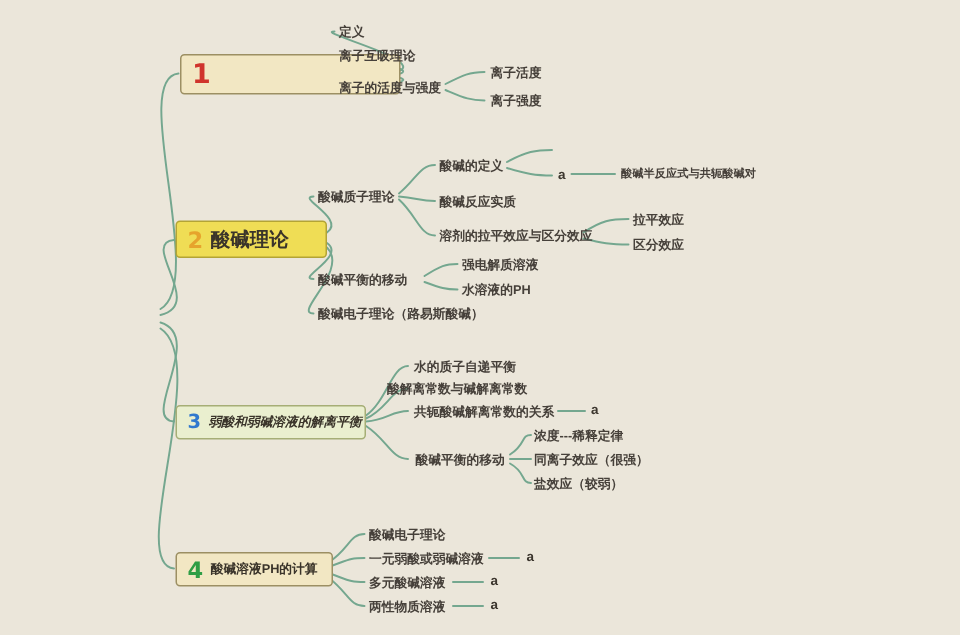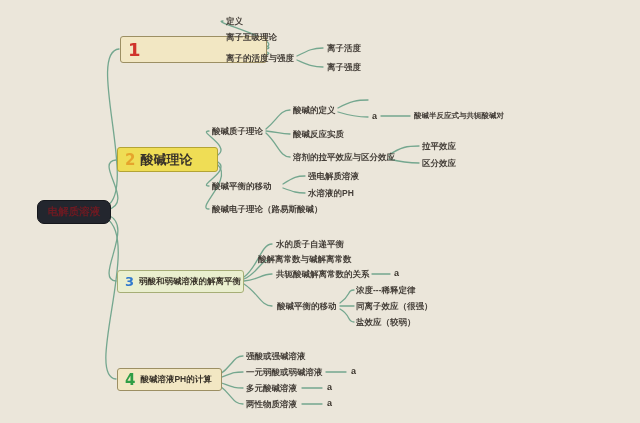--- a/index.html
+++ b/index.html
@@ -36,21 +36,21 @@
 
   #branch1-box{left:120px;top:36px;width:147px;height:27px;}
   #branch1-box .blabel{font-size:13px;}
   #branch1-box .num{font-size:18px;color:#d0342c;}
 
   #branch2-box{left:117px;top:147px;width:101px;height:25px;background:#efdd55;border-color:#b3a435;}
   #branch2-box .blabel{font-size:13px;}
   #branch2-box .num{font-size:15px;color:#e6a42c;}
 
   #branch3-box{left:117px;top:270px;width:127px;height:23px;background:#eaefcf;border-color:#a6ae76;}
-  #branch3-box .blabel{font-size:8.5px;}
+  #branch3-box .blabel{font-size:8.5px;font-style:italic;}
   #branch3-box .num{font-size:13px;color:#3179ce;}
 
   #branch4-box{left:117px;top:368px;width:105px;height:23px;}
   #branch4-box .blabel{font-size:8.5px;}
   #branch4-box .num{font-size:15px;color:#2f9e45;}
 
   #root-node{
     position:absolute;left:37px;top:200px;width:74px;height:24px;
     box-sizing:border-box;display:flex;align-items:center;justify-content:center;
     background:#23262e;border:1px solid #15171c;border-radius:7px;
@@ -100,21 +100,20 @@
 
     <path d="M219,375 C233,366 233,356 243,356" stroke="#74a78f"></path>
     <path d="M219,378 C233,373 233,372 243,372" stroke="#74a78f"></path>
     <path d="M219,382 C233,387 233,388 243,388" stroke="#74a78f"></path>
     <path d="M219,385 C233,396 233,404 243,404" stroke="#74a78f"></path>
     <line x1="326" y1="372" x2="346" y2="372" stroke="#74a78f"></line>
     <line x1="302" y1="388" x2="322" y2="388" stroke="#74a78f"></line>
     <line x1="302" y1="404" x2="322" y2="404" stroke="#74a78f"></line>
   </svg>
 
-  <div id="root-node" style="background: rgb(35, 38, 46); color: rgb(110, 26, 34);">电解质溶液</div>
 
   <div class="bbox" id="branch1-box">
     <span class="num">1</span>
   </div>
   <div class="bbox" id="branch2-box">
     <span class="num">2</span>
     <span class="blabel">酸碱理论</span>
   </div>
   <div class="bbox" id="branch3-box">
     <span class="num">3</span>
@@ -146,21 +145,21 @@
 
   <div class="leaf" style="left:276px;top:239px">水的质子自递平衡</div>
   <div class="leaf" style="left:258px;top:254px">酸解离常数与碱解离常数</div>
   <div class="leaf" style="left:276px;top:269px">共轭酸碱解离常数的关系</div>
   <div class="leaf alabel" style="left:394px;top:268px">a</div>
   <div class="leaf" style="left:277px;top:301px">酸碱平衡的移动</div>
   <div class="leaf" style="left:356px;top:285px">浓度---稀释定律</div>
   <div class="leaf" style="left:356px;top:301px">同离子效应（很强）</div>
   <div class="leaf" style="left:356px;top:317px">盐效应（较弱）</div>
 
-  <div class="leaf" style="left:246px;top:351px">强酸或强碱溶液</div>
+  <div class="leaf" style="left:246px;top:351px">酸碱电子理论</div>
   <div class="leaf" style="left:246px;top:367px">一元弱酸或弱碱溶液</div>
   <div class="leaf alabel" style="left:351px;top:366px">a</div>
   <div class="leaf" style="left:246px;top:383px">多元酸碱溶液</div>
   <div class="leaf alabel" style="left:327px;top:382px">a</div>
   <div class="leaf" style="left:246px;top:399px">两性物质溶液</div>
   <div class="leaf alabel" style="left:327px;top:398px">a</div>
 
 </div>
 
 </body></html>

